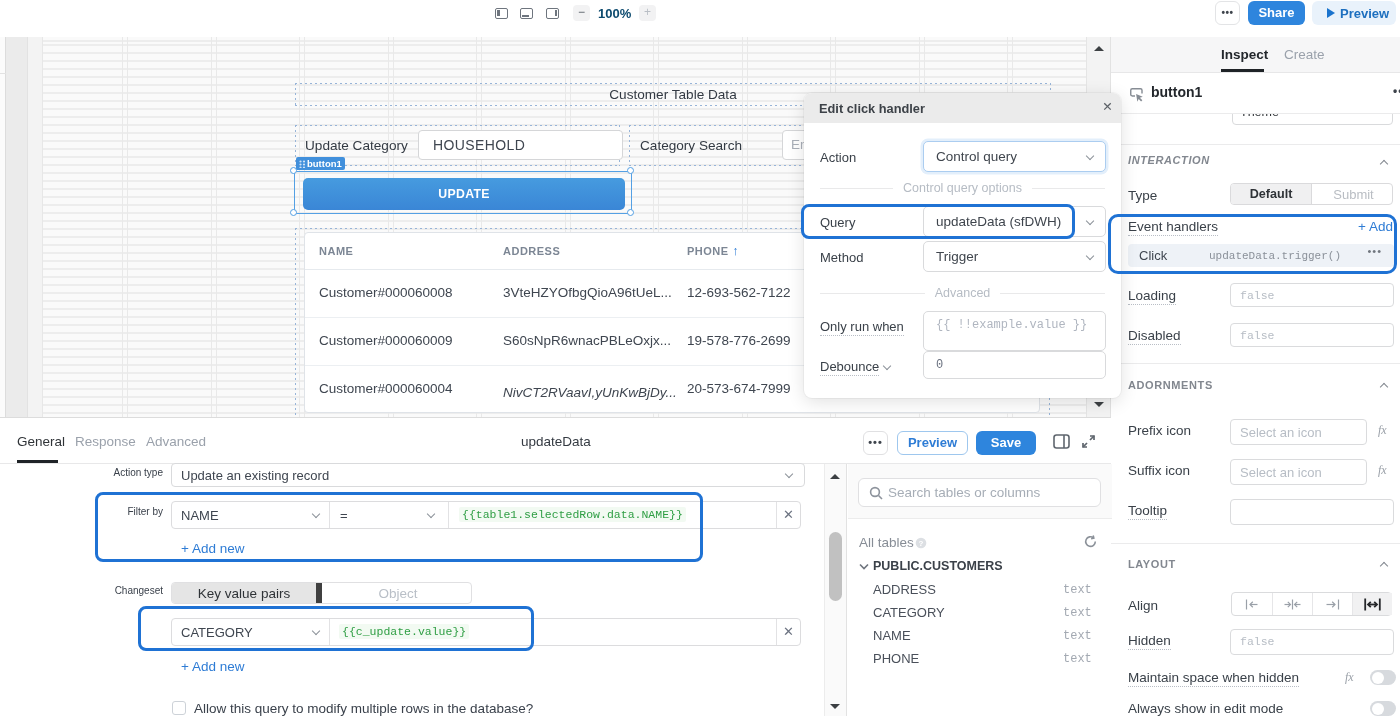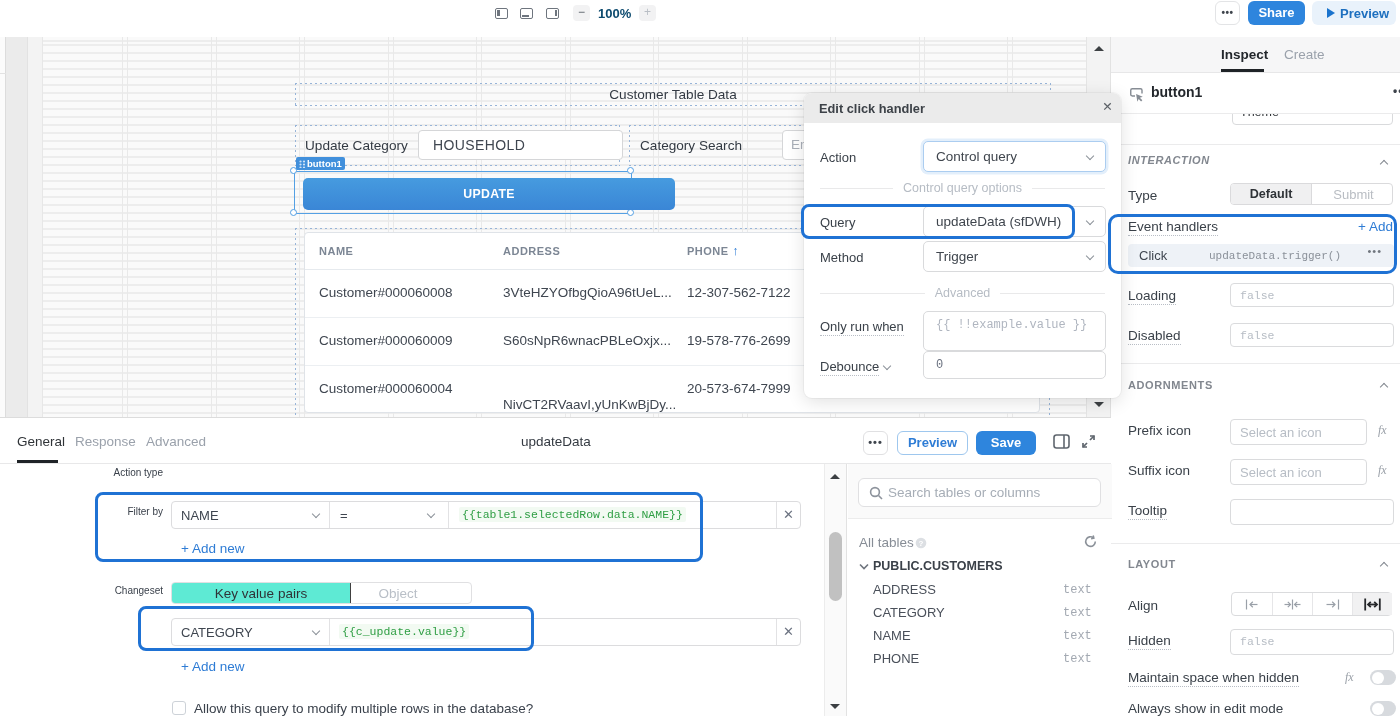--- a/index.html
+++ b/index.html
@@ -48,21 +48,21 @@
     repeating-linear-gradient(to bottom, #97b4d8 0 2px, rgba(0,0,0,0) 2px 5px),
     repeating-linear-gradient(to bottom, #97b4d8 0 2px, rgba(0,0,0,0) 2px 5px);
   background-position: 0 0, 0 0, 100% 0;
   background-size: 100% 1px, 1px 100%, 1px 100%; }
 .wlabel { font-size:13.6px; color:#333a43; }
 .winput { position:absolute; background:#fff; border:1px solid #d5d6d8; border-radius:4px; font-size:13.5px; color:#3f4650; }
 #btn1tag { position:absolute; left:296px; top:120px; width:49px; height:13px; background:#4190dc; border-radius:2px 2px 2px 0; color:#fff; font-size:9.5px; font-weight:700; line-height:13px; padding-left:11px; }
 #btn1tag svg { position:absolute; left:3px; top:3px; }
 #selbox { position:absolute; left:294px; top:134px; width:338px; height:43px; border:1.5px solid #54a0e4; }
 .hdl { position:absolute; width:7px; height:7px; border-radius:50%; background:#fff; border:1.5px solid #54a0e4; }
-#updbtn { position:absolute; left:303px; top:140.5px; width:372px; height:32.5px; background:linear-gradient(#469bdf, #3a86d6); border-radius:5px; color:#fff; font-size:12.3px; font-weight:700; text-align:center; line-height:32px; letter-spacing:0.3px; }
+#updbtn { position:absolute; left:303px; top:140.5px; width:322px; height:32.5px; background:linear-gradient(#469bdf, #3a86d6); border-radius:5px; color:#fff; font-size:12.3px; font-weight:700; text-align:center; line-height:32px; letter-spacing:0.3px; }
 
 
 #tblcard { position:absolute; left:304px; top:195px; width:736px; height:181px; background:#fff; border:1px solid #dfe3e8; border-radius:4px; }
 .th { position:absolute; top:0; height:36px; line-height:36px; font-size:11px; font-weight:700; letter-spacing:0.5px; color:#7c8694; }
 .trow { position:absolute; height:48px; line-height:48px; font-size:13.5px; color:#3f4650; white-space:nowrap; }
 .tsep { position:absolute; left:0; width:100%; height:1px; background:#eceff2; }
 
 
 #rpanel { position:absolute; left:1110px; top:37px; width:290px; height:679px; background:#fff; border-left:1px solid #e2e2e2; }
 #rtabs { position:absolute; left:0; top:0; width:290px; height:36px; background:#f6f6f7; border-bottom:1px solid #e7e7e8; }
@@ -175,28 +175,28 @@
     <div class="hdl" style="left:627px; top:172px;"></div>
     <div id="updbtn">UPDATE</div>
 
     <div id="tblcard">
       <div class="th" style="left:14px;">NAME</div>
       <div class="th" style="left:198px;">ADDRESS</div>
       <div class="th" style="left:382px;">PHONE <span style="color:#2e7cd5; font-size:12.5px; letter-spacing:0; font-weight:700;">↑</span></div>
       <div class="tsep" style="top:36px; background:#e6eaee;"></div>
       <div class="trow" style="left:14px; top:36px;">Customer#000060008</div>
       <div class="trow" style="left:198px; top:36px;">3VteHZYOfbgQioA96tUeL...</div>
-      <div class="trow" style="left:382px; top:36px;">12-307-562-7122</div>
+      <div class="trow" style="left:382px; top:36px;">12-693-562-7122</div>
       <div class="tsep" style="top:84px;"></div>
       <div class="trow" style="left:14px; top:84px;">Customer#000060009</div>
       <div class="trow" style="left:198px; top:84px;">S60sNpR6wnacPBLeOxjx...</div>
       <div class="trow" style="left:382px; top:84px;">19-578-776-2699</div>
       <div class="tsep" style="top:132px;"></div>
       <div class="trow" style="left:14px; top:132px;">Customer#000060004</div>
-      <div class="trow" style="left:198px; top:148px;">NivCT2RVaavI,yUnKwBjDy...</div>
+      <div class="trow" style="left:198px; top:136px;font-style:italic;">NivCT2RVaavI,yUnKwBjDy...</div>
       <div class="trow" style="left:382px; top:132px;">20-573-674-7999</div>
     </div>
   </div>
 
   <div id="topbar">
     <div class="tb-ico" style="left:495px;">
         <i style="left:1px; top:1px; width:2.5px; height:6px;"></i>
       </div>
     <div class="tb-ico" style="left:520px;">
         <i style="left:1px; bottom:1px; width:7px; height:2.5px;"></i>
@@ -341,38 +341,42 @@
         </svg>
       <svg style="position:absolute; left:1081px; top:16px;" width="15" height="15" viewBox="0 0 15 15" fill="none" stroke="#5f666e" stroke-width="1.7">
           <path d="M9 2 L13 2 L13 6"></path>
           <path d="M6 13 L2 13 L2 9"></path>
           <line x1="13" y1="2" x2="9" y2="6"></line>
           <line x1="2" y1="13" x2="6" y2="9"></line>
         </svg>
     </div>
 
     <div class="flabel" style="left:63px; top:49px;">Action type</div>
+    <div class="fsel" style="left:171px; top:45px; width:634px; height:24px; border-radius:4px;">
+        <span style="position:absolute; left:9px; top:4px;">Update an existing record</span>
+        <i class="chev" style="right:12px; top:7px;"></i>
+      </div>
 
     <div class="flabel" style="left:63px; top:88px;">Filter by</div>
     <div style="position:absolute; left:171px; top:83px; width:630px; height:28px; border:1px solid #dcdcde; border-radius:4px; background:#fff;">
       <span style="position:absolute; left:9px; top:6px; font-size:13px; color:#3f4650;">NAME</span>
       <i class="chev" style="left:141px; top:9px;"></i>
       <i style="position:absolute; left:157px; top:0; width:1px; height:100%; background:#e2e2e4;"></i>
       <span style="position:absolute; left:168px; top:6px; font-size:13px; color:#3f4650;">=</span>
       <i class="chev" style="left:256px; top:9px;"></i>
       <i style="position:absolute; left:276px; top:0; width:1px; height:100%; background:#e2e2e4;"></i>
       <span class="code" style="position:absolute; left:287px; top:5px;">{{table1.selectedRow.data.NAME}}</span>
       <i style="position:absolute; left:604px; top:0; width:1px; height:100%; background:#e2e2e4;"></i>
       <span style="position:absolute; left:611px; top:5px; font-size:13px; color:#6b7280;">✕</span>
     </div>
     <div class="addnew" style="left:181px; top:123px;">+ Add new</div>
 
     <div class="flabel" style="left:63px; top:167px;">Changeset</div>
     <div style="position:absolute; left:171px; top:164px; width:301px; height:22px; border:1px solid #e0e0e2; border-radius:4px; background:#fff; overflow:hidden;">
-      <div style="position:absolute; left:0; top:0; width:179px; height:22px; background:#5eead4; border-right:1px solid #404040; text-align:center; font-size:13.5px; color:#2f3337; line-height:21px; font-weight:500;">Key value pairs</div>
+      <div style="position:absolute; left:0; top:0; width:150px; height:22px; background:#e5e5e5; border-right:6px solid #404040; text-align:center; font-size:13.5px; color:#2f3337; line-height:21px; font-weight:500;">Key value pairs</div>
       <div style="position:absolute; left:151px; top:0; width:150px; height:22px; text-align:center; font-size:13.5px; color:#b9bfc7; line-height:21px;">Object</div>
     </div>
 
     <div style="position:absolute; left:171px; top:199.5px; width:630px; height:28px; border:1px solid #dcdcde; border-radius:4px; background:#fff;">
       <span style="position:absolute; left:9px; top:6px; font-size:13px; color:#3f4650;">CATEGORY</span>
       <i class="chev" style="left:141px; top:9px;"></i>
       <i style="position:absolute; left:157px; top:0; width:1px; height:100%; background:#e2e2e4;"></i>
       <span class="code" style="position:absolute; left:167px; top:5px;text-align:right;">{{c_update.value}}</span>
       <i style="position:absolute; left:604px; top:0; width:1px; height:100%; background:#e2e2e4;"></i>
       <span style="position:absolute; left:611px; top:5px; font-size:13px; color:#6b7280;">✕</span>

